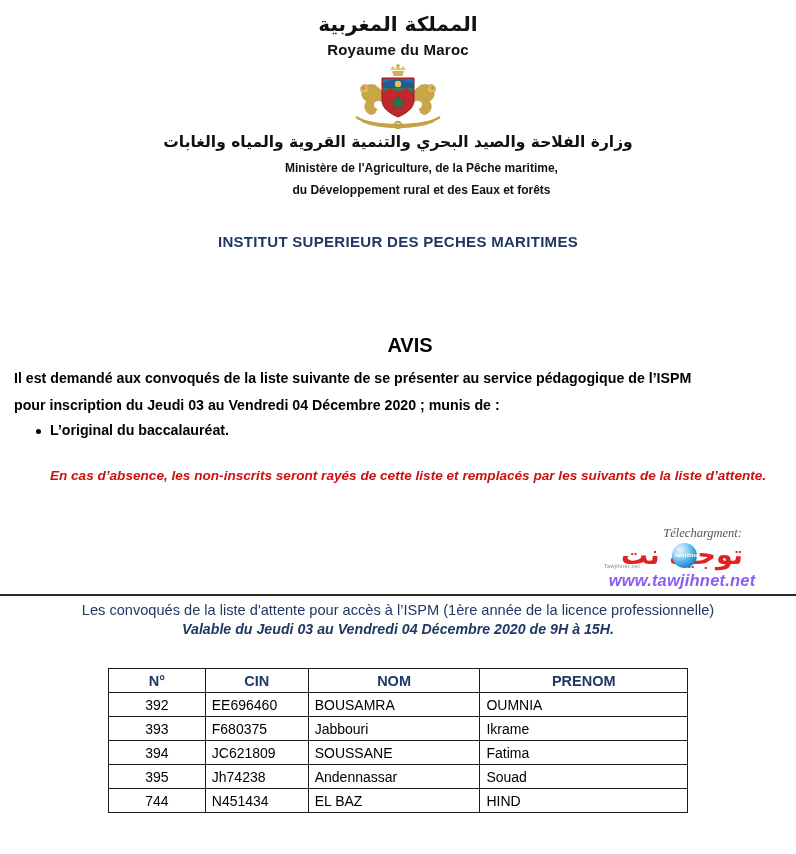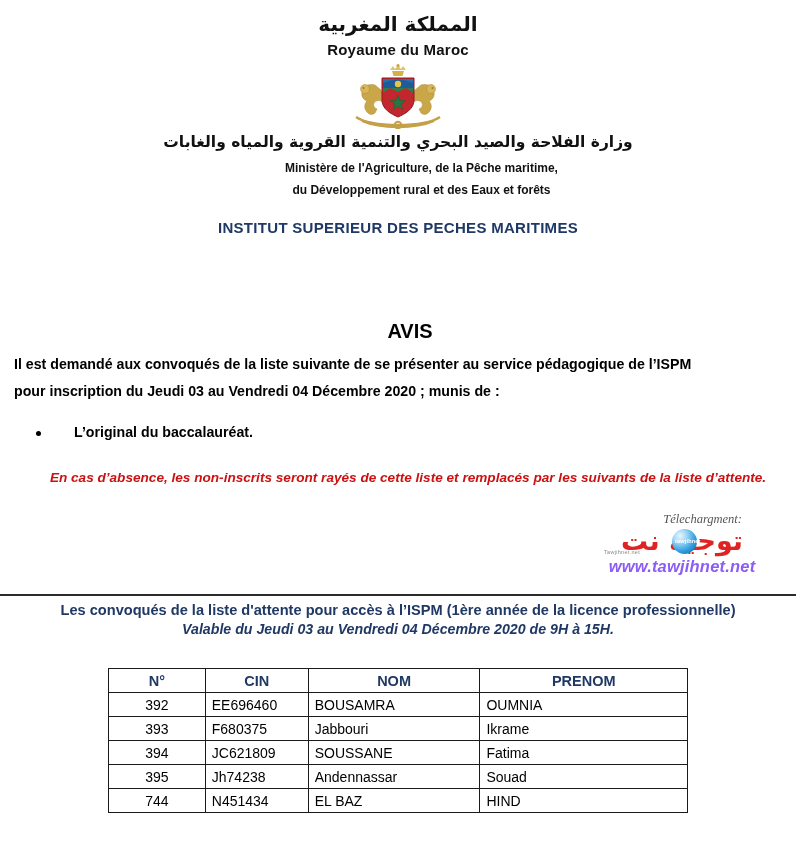--- a/index.html
+++ b/index.html
@@ -55,43 +55,43 @@
     color: #111;
     padding-left: 47px;
   }
 
   .institute {
     text-align: center;
     font-size: 15px;
     font-weight: bold;
     color: #1f3864;
     letter-spacing: .3px;
-    margin-top: 18px;
+    margin-top: 32px;
   }
 
   
   .avis-title {
     text-align: center;
     font-size: 20px;
     font-weight: bold;
     margin-top: 84px;
     padding-left: 24px;
   }
   .avis-body {
     font-size: 14.2px;
     font-weight: bold;
     line-height: 1.85;
     margin-top: 8px;
     padding: 0 12px 0 14px;
   }
   .bullet-line {
     font-size: 14.2px;
     font-weight: bold;
-    margin-top: 20px;
-    padding-left: 74px;
+    margin-top: 4px;
+    padding-left: 50px;
     position: relative;
   }
   .bullet-line .dot {
     position: absolute;
     left: 36px;
     top: 7px;
     width: 5px;
     height: 5px;
     border-radius: 50%;
     background: #000;
@@ -104,21 +104,21 @@
     margin-top: 30px;
     padding: 0 10px 0 30px;
     text-align: center;
     white-space: nowrap;
   }
 
   
   .watermark {
     position: absolute;
     right: 8px;
-    top: 512px;
+    top: 526px;
     width: 212px;
     text-align: center;
   }
   .wm-top {
     font-family: "Liberation Serif", serif;
     font-style: italic;
     font-size: 12.5px;
     color: #555;
     text-align: right;
     padding-right: 46px;
@@ -186,21 +186,21 @@
   .wl-block {
     position: absolute;
     top: 602px;
     left: 0;
     right: 0;
     text-align: center;
     color: #1f3864;
   }
   .wl-line1 {
     font-size: 14.6px;
-    font-weight: bold;
+    font-weight: normal;
   }
   .wl-line2 {
     font-size: 14.2px;
     font-weight: bold;
     font-style: italic;
     margin-top: 3px;
   }
 
   
   table.roster {

